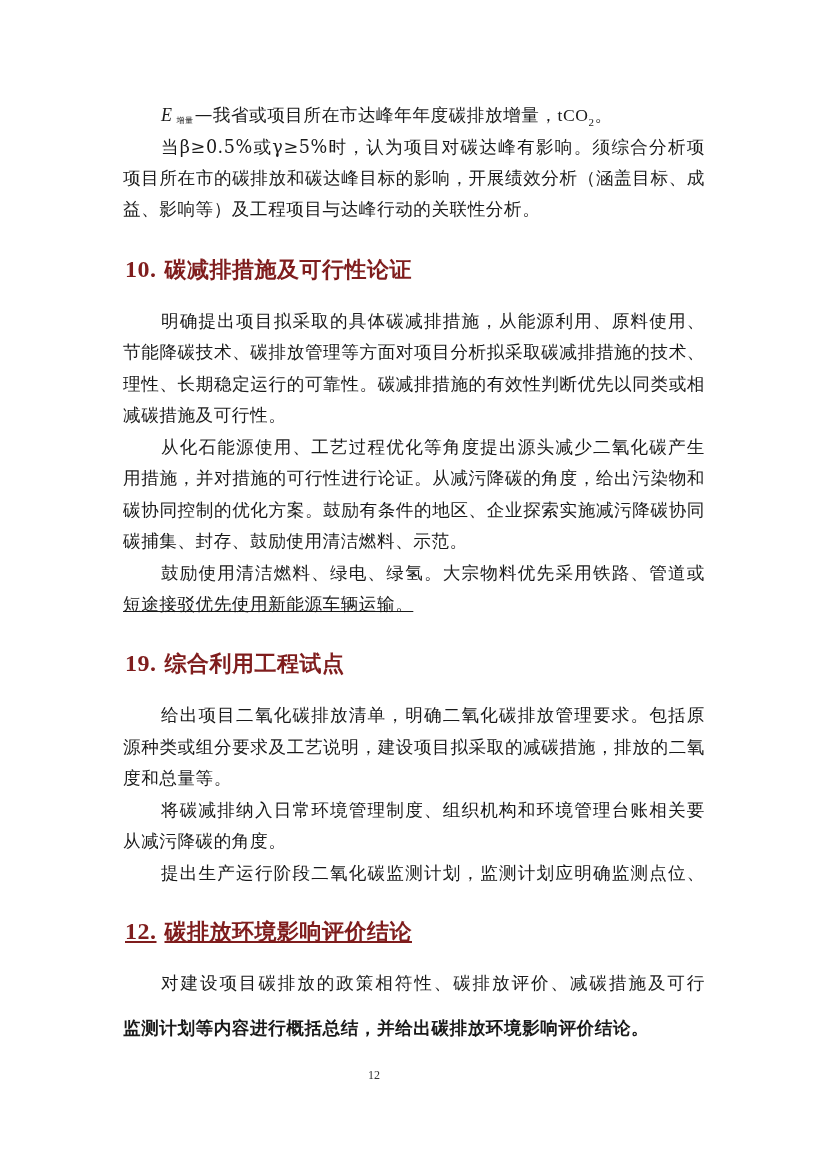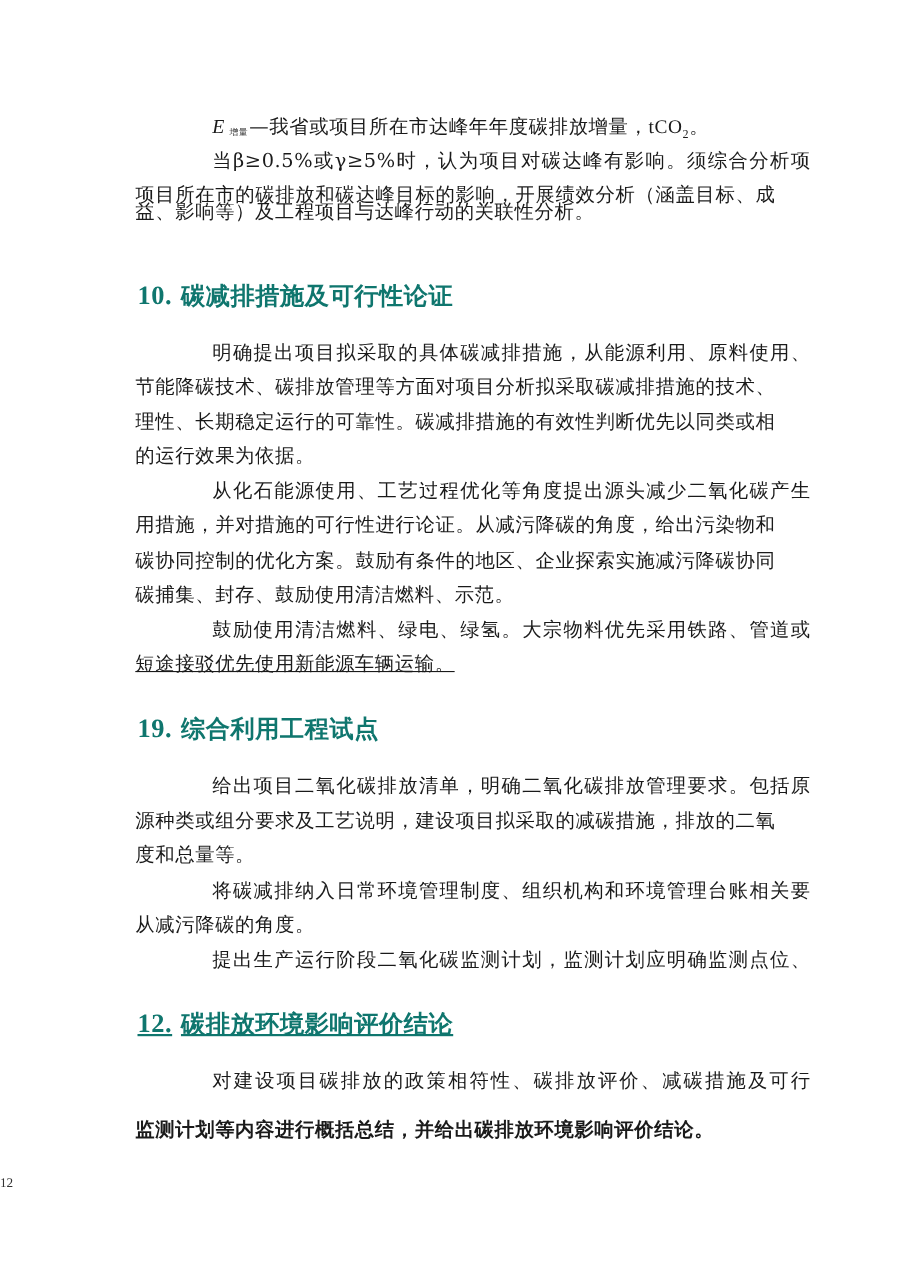--- a/index.html
+++ b/index.html
@@ -18,68 +18,68 @@
   }
   .line {
     position: absolute;
     left: 0;
     font-size: 17.6px;
     line-height: 22px;
     white-space: nowrap;
     letter-spacing: 0.55px;
   }
   .line.justify { width: 582px; text-align: justify; text-align-last: justify; white-space: normal; height: 22px; overflow: hidden; }
-  .indent { left: 38px; margin-left: 32px; }
+  .indent { left: 38px; }
   .indent.justify { width: 544px; }
   .heading {
     position: absolute;
     left: 2px;
     font-family: "DejaVu Sans", "Liberation Sans", sans-serif;
     font-weight: bold;
     font-size: 22px;
     line-height: 28px;
     white-space: nowrap;
-    color: #0f766e;
+    color: #7f1d1d;
     letter-spacing: 0.5px;
   }
   .heading .num { font-family: "Liberation Serif", "DejaVu Serif", serif; font-size: 24px; margin-right: 8px; }
   .e-var { font-family: "Liberation Serif", serif; font-style: italic; font-size: 18px; }
   .sub-small { font-size: 8px; vertical-align: -2px; margin: 0 1px 0 4px; }
   .co2 { font-family: "Liberation Serif", serif; }
   .co2 sub { font-size: 11px; }
   .page-num {
     position: absolute;
     left: 0; width: 748px; top: 1068px;
-    text-align: left;
+    text-align: center;
     font-family: "Liberation Serif", serif;
     font-size: 12px;
     color: #333;
   }
 </style>
 </head>
 <body>
 
 <div class="page">
 
   <div class="line indent" style="top:104px;">
     <span class="e-var">E</span><span class="sub-small">增量</span><span>—我省或项目所在市达峰年年度碳排放增量，</span><span class="co2"><span>tCO</span><sub>2</sub></span><span>。</span>
   </div>
 
   <div class="line indent justify" style="top:136px;">当β≥0.5%或γ≥5%时，认为项目对碳达峰有影响。须综合分析项目对我省或</div>
   <div class="line justify" style="top:167px;">项目所在市的碳排放和碳达峰目标的影响，开展绩效分析（涵盖目标、成本、效</div>
-  <div class="line" style="top:182px;">益、影响等）及工程项目与达峰行动的关联性分析。</div>
+  <div class="line" style="top:198px;">益、影响等）及工程项目与达峰行动的关联性分析。</div>
 
   <div class="heading" style="top:255px;">
     <span class="num">10.</span><span>碳减排措施及可行性论证</span>
   </div>
 
   <div class="line indent justify" style="top:310px;">明确提出项目拟采取的具体碳减排措施，从能源利用、原料使用、工艺优化、</div>
   <div class="line justify" style="top:341px;">节能降碳技术、碳排放管理等方面对项目分析拟采取碳减排措施的技术、经济合</div>
   <div class="line justify" style="top:373px;">理性、长期稳定运行的可靠性。碳减排措施的有效性判断优先以同类或相同措施</div>
-  <div class="line" style="top:404px;">的运行效果为依据。</div>
+  <div class="line" style="top:404px;">减碳措施及可行性。</div>
 
   <div class="line indent justify" style="top:436px;">从化石能源使用、工艺过程优化等角度提出源头减少二氧化碳产生和综合利</div>
   <div class="line justify" style="top:467px;">用措施，并对措施的可行性进行论证。从减污降碳的角度，给出污染物和二氧化</div>
   <div class="line justify" style="top:499px;">碳协同控制的优化方案。鼓励有条件的地区、企业探索实施减污降碳协同治理和</div>
   <div class="line" style="top:530px;">碳捕集、封存、鼓励使用清洁燃料、示范。</div>
 
   <div class="line indent justify" style="top:562px;">鼓励使用清洁燃料、绿电、绿氢。大宗物料优先采用铁路、管道或水路运输，</div>
   <div class="line" style="top:593px;text-decoration:underline;">短途接驳优先使用新能源车辆运输。</div>
 
   <div class="heading" style="top:649px;">

